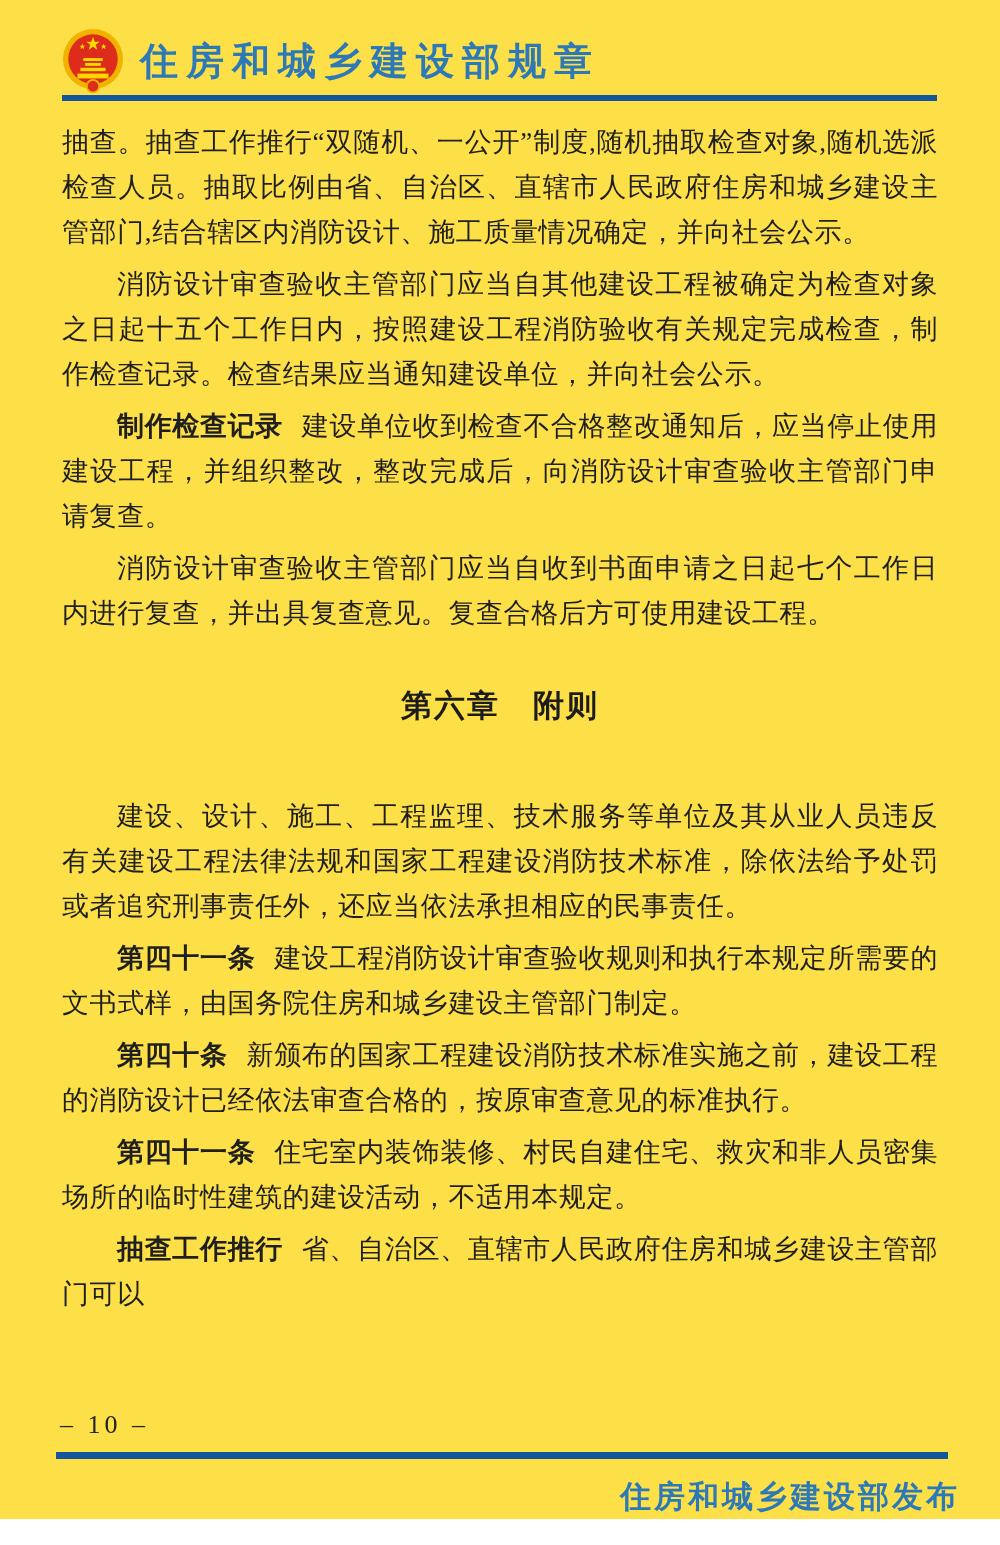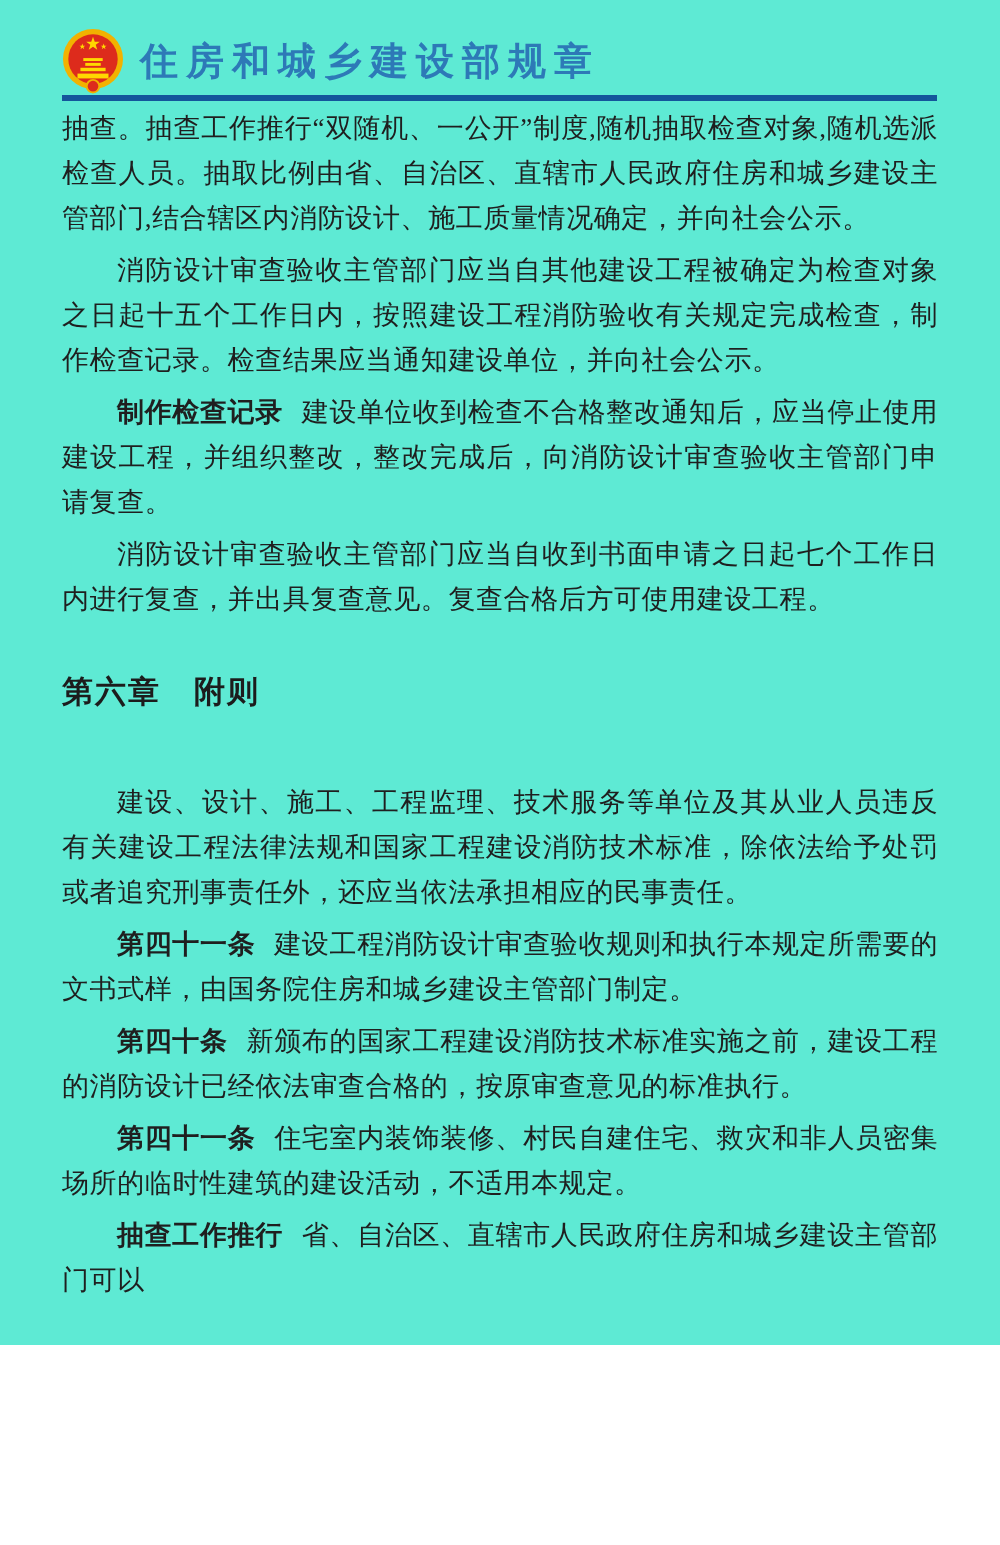--- a/index.html
+++ b/index.html
@@ -1,19 +1,19 @@
 <!DOCTYPE html>
 <html><head>
 <meta charset="utf-8">
 <style>
   html,body{margin:0;padding:0;background:#ffffff;}
   .page{
     position:relative;
-    width:1000px;height:1345px;
-    background:#5eead4;
+    width:1000px;height:1519px;
+    background:#fde047;
     overflow:hidden;
     font-family:"Liberation Serif","DejaVu Serif",serif;
   }
   
   .hdr{
     position:absolute;top:28px;left:62px;
     display:flex;align-items:center;gap:16px;
   }
   .emblem{width:62px;height:66px;flex:0 0 auto;}
   .hdr-title{
@@ -23,29 +23,30 @@
     letter-spacing:8px;
     color:#2d79b7;
     font-family:"Liberation Serif","DejaVu Serif",serif;
     white-space:nowrap;
   }
   .rule{position:absolute;background:#14569b;}
   .rule.top{top:95px;left:62px;width:875px;height:6px;}
   .rule.bottom{top:1452px;left:56px;width:892px;height:7px;}
   
   .doc{
-    position:absolute;top:106px;left:62px;width:876px;
+    position:absolute;top:120px;left:62px;width:876px;
     font-size:27px;line-height:45px;letter-spacing:0.6px;
     color:#1f1f1f;text-align:justify;
   }
   .para{margin:0 0 7px 0;}
   .para.indent{text-indent:55px;}
   .lead{font-weight:700;margin-right:0.7em;}
   .chapter{
     margin:46px 0 64px 0;
+    text-align:center;
     font-size:31px;font-weight:700;
     letter-spacing:2px;line-height:48px;
     color:#1c1c1c;
   }
   
   .pagenum{
     position:absolute;left:60px;top:1410px;
     font-size:26px;letter-spacing:4px;color:#222;
   }
   .publisher{

